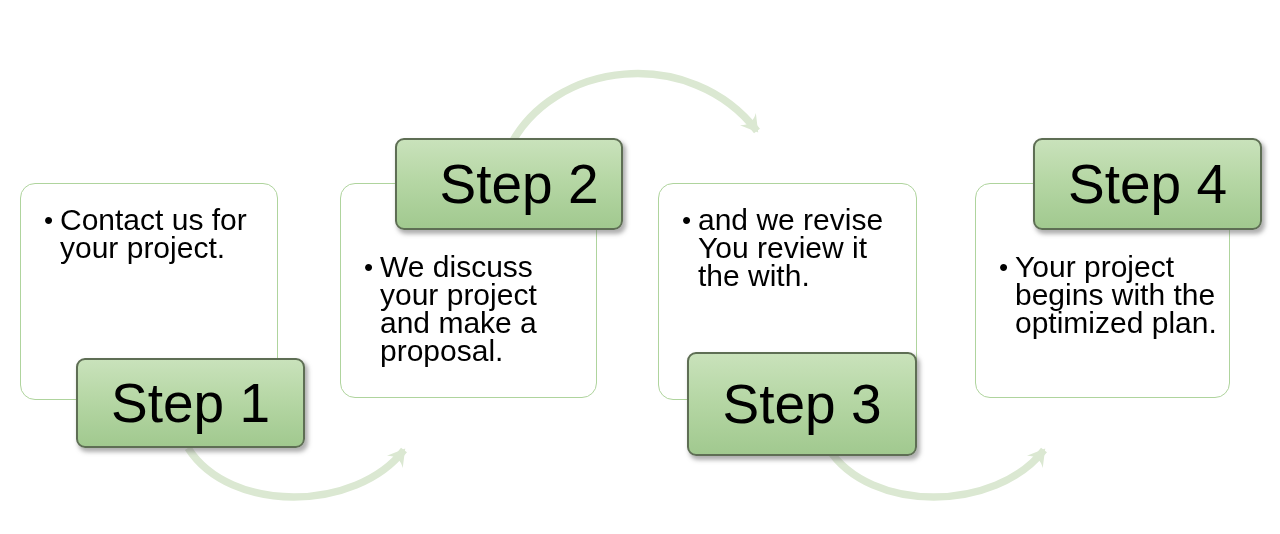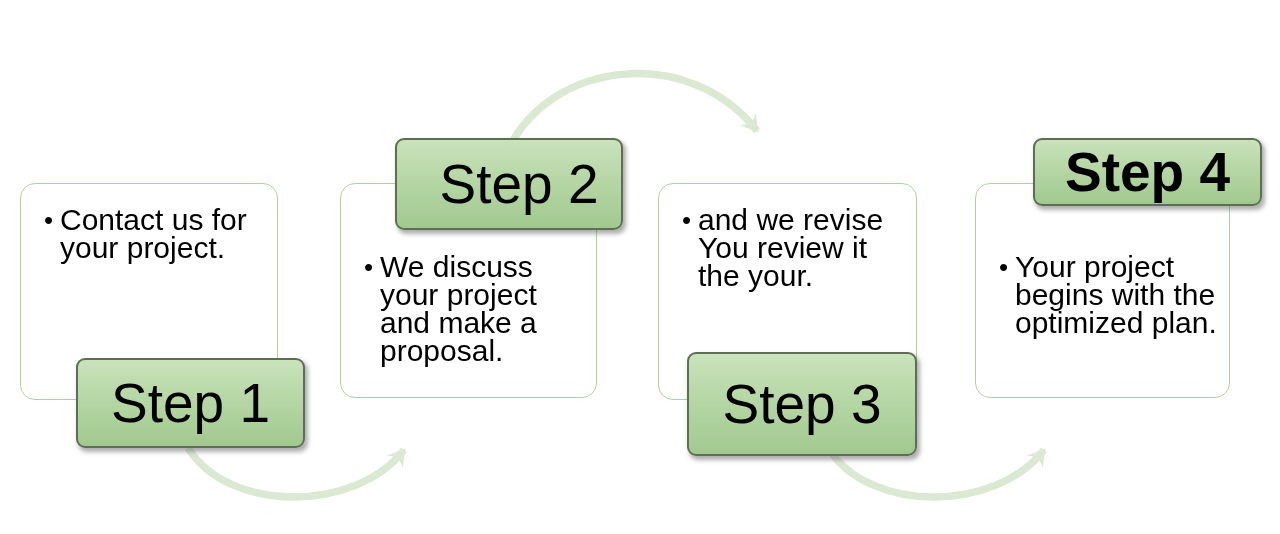--- a/index.html
+++ b/index.html
@@ -75,21 +75,21 @@
 
   
   .card-1 { left: 20px;  top: 183px; width: 258px; height: 217px; }
   .card-2 { left: 340px; top: 183px; width: 257px; height: 215px; }
   .card-3 { left: 658px; top: 183px; width: 259px; height: 217px; }
   .card-4 { left: 975px; top: 183px; width: 255px; height: 215px; }
 
   .badge-1 { left: 76px;   top: 352px; width: 229px; height: 90px; margin-top: 6px; }
   .badge-2 { left: 395px;  top: 138px; width: 228px; height: 92px; padding-left: 20px; }
   .badge-3 { left: 687px;  top: 352px; width: 230px; height: 104px; }
-  .badge-4 { left: 1033px; top: 138px; width: 229px; height: 68px; font-weight: bold; }
+  .badge-4 { left: 1033px; top: 138px; width: 229px; height: 92px; }
 </style>
 </head>
 <body>
 
 <div class="stage">
 
   <svg class="arrows" width="1280" height="534" viewBox="0 0 1280 534">
     <defs>
       <marker id="arrowhead" markerUnits="userSpaceOnUse" markerWidth="36" markerHeight="28" viewBox="-18 -14 36 28" refX="0" refY="0" orient="auto">
         <path class="arrow-head" d="M -15 -10 L 2 0 L -15 10 Q -7 0 -15 -10 Z"></path>
@@ -127,21 +127,21 @@
   <div class="badge badge-2">
     <span>Step 2</span>
   </div>
 
   <div class="card card-3">
     <div class="card-text">
       <span class="bullet">•</span>
       <span class="lines">
         <span class="line">and we revise</span>
         <span class="line">You review it</span>
-        <span class="line">the your.</span>
+        <span class="line">the with.</span>
       </span>
     </div>
   </div>
   <div class="badge badge-3">
     <span>Step 3</span>
   </div>
 
   <div class="card card-4 badge-on-top">
     <div class="card-text">
       <span class="bullet">•</span>

